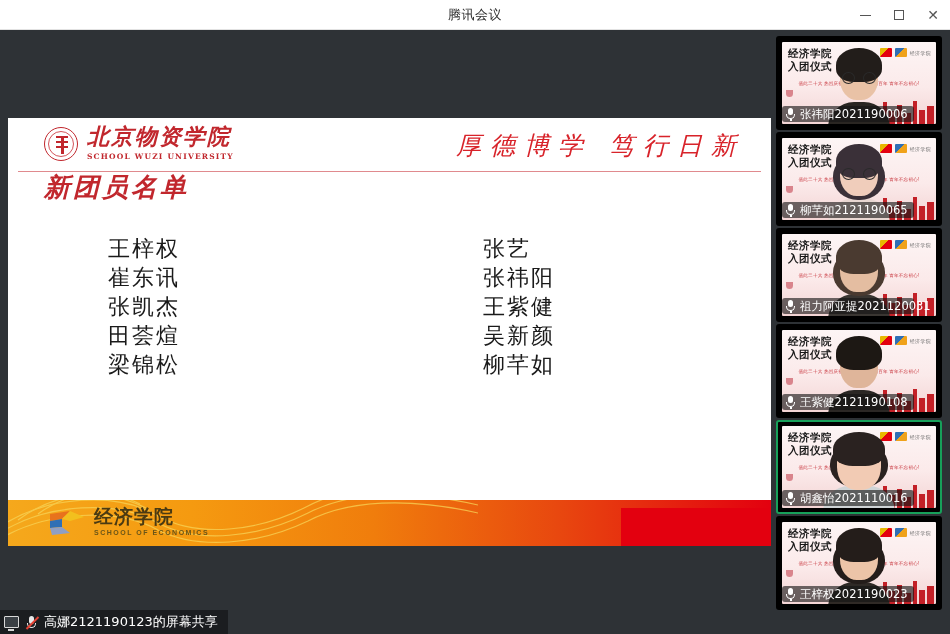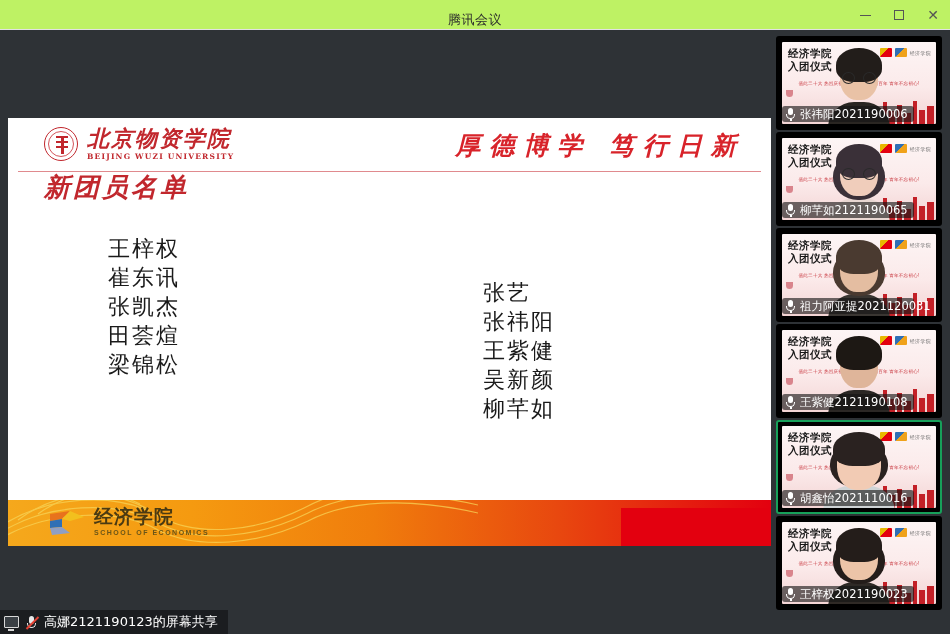--- a/index.html
+++ b/index.html
@@ -7,22 +7,22 @@
     width: 950px; height: 634px;
     overflow: hidden;
     font-family: "Liberation Sans", "DejaVu Sans", sans-serif;
     background: #ffffff;
   }
   #app { position: relative; width: 950px; height: 634px; background: #2e3236; }
 
   
   .titlebar {
     position: absolute; left: 0; top: 0; width: 950px; height: 30px;
-    background: #bef264; border-bottom: 1px solid #e2e2e2;
-    display: flex; align-items: flex-end; justify-content: center;
+    background: #ffffff; border-bottom: 1px solid #e2e2e2;
+    display: flex; align-items: center; justify-content: center;
   }
   .titlebar .title {
     font-size: 13px; color: #2b2b2b; letter-spacing: .5px;
     font-family: "DejaVu Sans", "Liberation Sans", sans-serif;
   }
   .winbtns { position: absolute; right: 0; top: 0; height: 30px; display: flex; }
   .winbtn {
     width: 34px; height: 30px; display: flex; align-items: center; justify-content: center;
     color: #555; font-size: 13px; line-height: 1;
   }
@@ -60,32 +60,32 @@
     content: ""; position: absolute; left: 11px; top: 8px; width: 12px; height: 18px;
     background:
       linear-gradient(#c1272d,#c1272d) 0 0/12px 2.4px no-repeat,
       linear-gradient(#c1272d,#c1272d) 0 5px/12px 2.4px no-repeat,
       linear-gradient(#c1272d,#c1272d) 0 10px/12px 2.4px no-repeat,
       linear-gradient(#c1272d,#c1272d) 4.5px 0/3px 18px no-repeat;
   }
   .univ-names { display: flex; flex-direction: column; justify-content: center; }
   .univ-cn {
     font-size: 22px; color: #c1272d; font-weight: bold; letter-spacing: 2px;
-    font-family: Liberation Serif, serif;
+    font-family: Liberation Mono, monospace;
     font-style: italic;
     line-height: 1.05;
   }
   .univ-en {
     font-size: 7.5px; color: #c1272d; font-weight: bold; letter-spacing: 1.2px;
     font-family: "DejaVu Serif", "Liberation Serif", serif;
     margin-top: 1px;
   }
   .motto {
     position: absolute; right: 26px; top: 11px;
-    font-size: 25px; color: #d8232a; font-weight: bold;
+    font-size: 25px; color: #d8232a; font-weight: normal;
     letter-spacing: 9px;
     font-family: "DejaVu Serif", "Liberation Serif", serif;
     font-style: italic;
     white-space: nowrap;
   }
   .header-rule {
     position: absolute; left: 10px; right: 10px; top: 53px; height: 1px;
     background: #e08a8e;
   }
 
@@ -94,21 +94,21 @@
     font-size: 26px; color: #c1272d; font-weight: bold; letter-spacing: 3px;
     font-family: "DejaVu Serif", "Liberation Serif", serif;
     font-style: italic;
   }
 
   .names-wrap {
     position: absolute; left: 0; top: 118px; width: 100%;
   }
   .name-cols { position: relative; height: 180px; }
   .col-left { position: absolute; left: 100px; top: 0; }
-  .col-right { position: absolute; left: 475px; top: 0; margin-top: 44px; }
+  .col-right { position: absolute; left: 475px; top: 0; }
   .name-line {
     font-size: 22px; color: #1a1a1a; line-height: 29px;
     letter-spacing: 2px; white-space: nowrap;
     font-family: Liberation Mono, monospace;
   }
 
   
   .slide-footer {
     position: absolute; left: 0; bottom: 0; width: 100%; height: 46px;
     background: linear-gradient(90deg,#f5a81c 0%, #f59a10 24%, #f07d0c 48%, #e8480f 72%, #e3000f 100%);
@@ -282,21 +282,21 @@
   <div class="stage">
 
     <div class="share-surface">
       <div class="slide">
 
         <div class="slide-header">
           <div class="univ-logo">
             <div class="seal"></div>
             <div class="univ-names">
               <div class="univ-cn">北京物资学院</div>
-              <div class="univ-en">BEIJING WUZI UNIVERSITY</div>
+              <div class="univ-en">SCHOOL WUZI UNIVERSITY</div>
             </div>
           </div>
           <div class="motto">厚德博学 笃行日新</div>
           <div class="header-rule"></div>
         </div>
 
         <div class="slide-title">新团员名单</div>
 
         <div class="names-wrap">
           <div class="name-cols">

